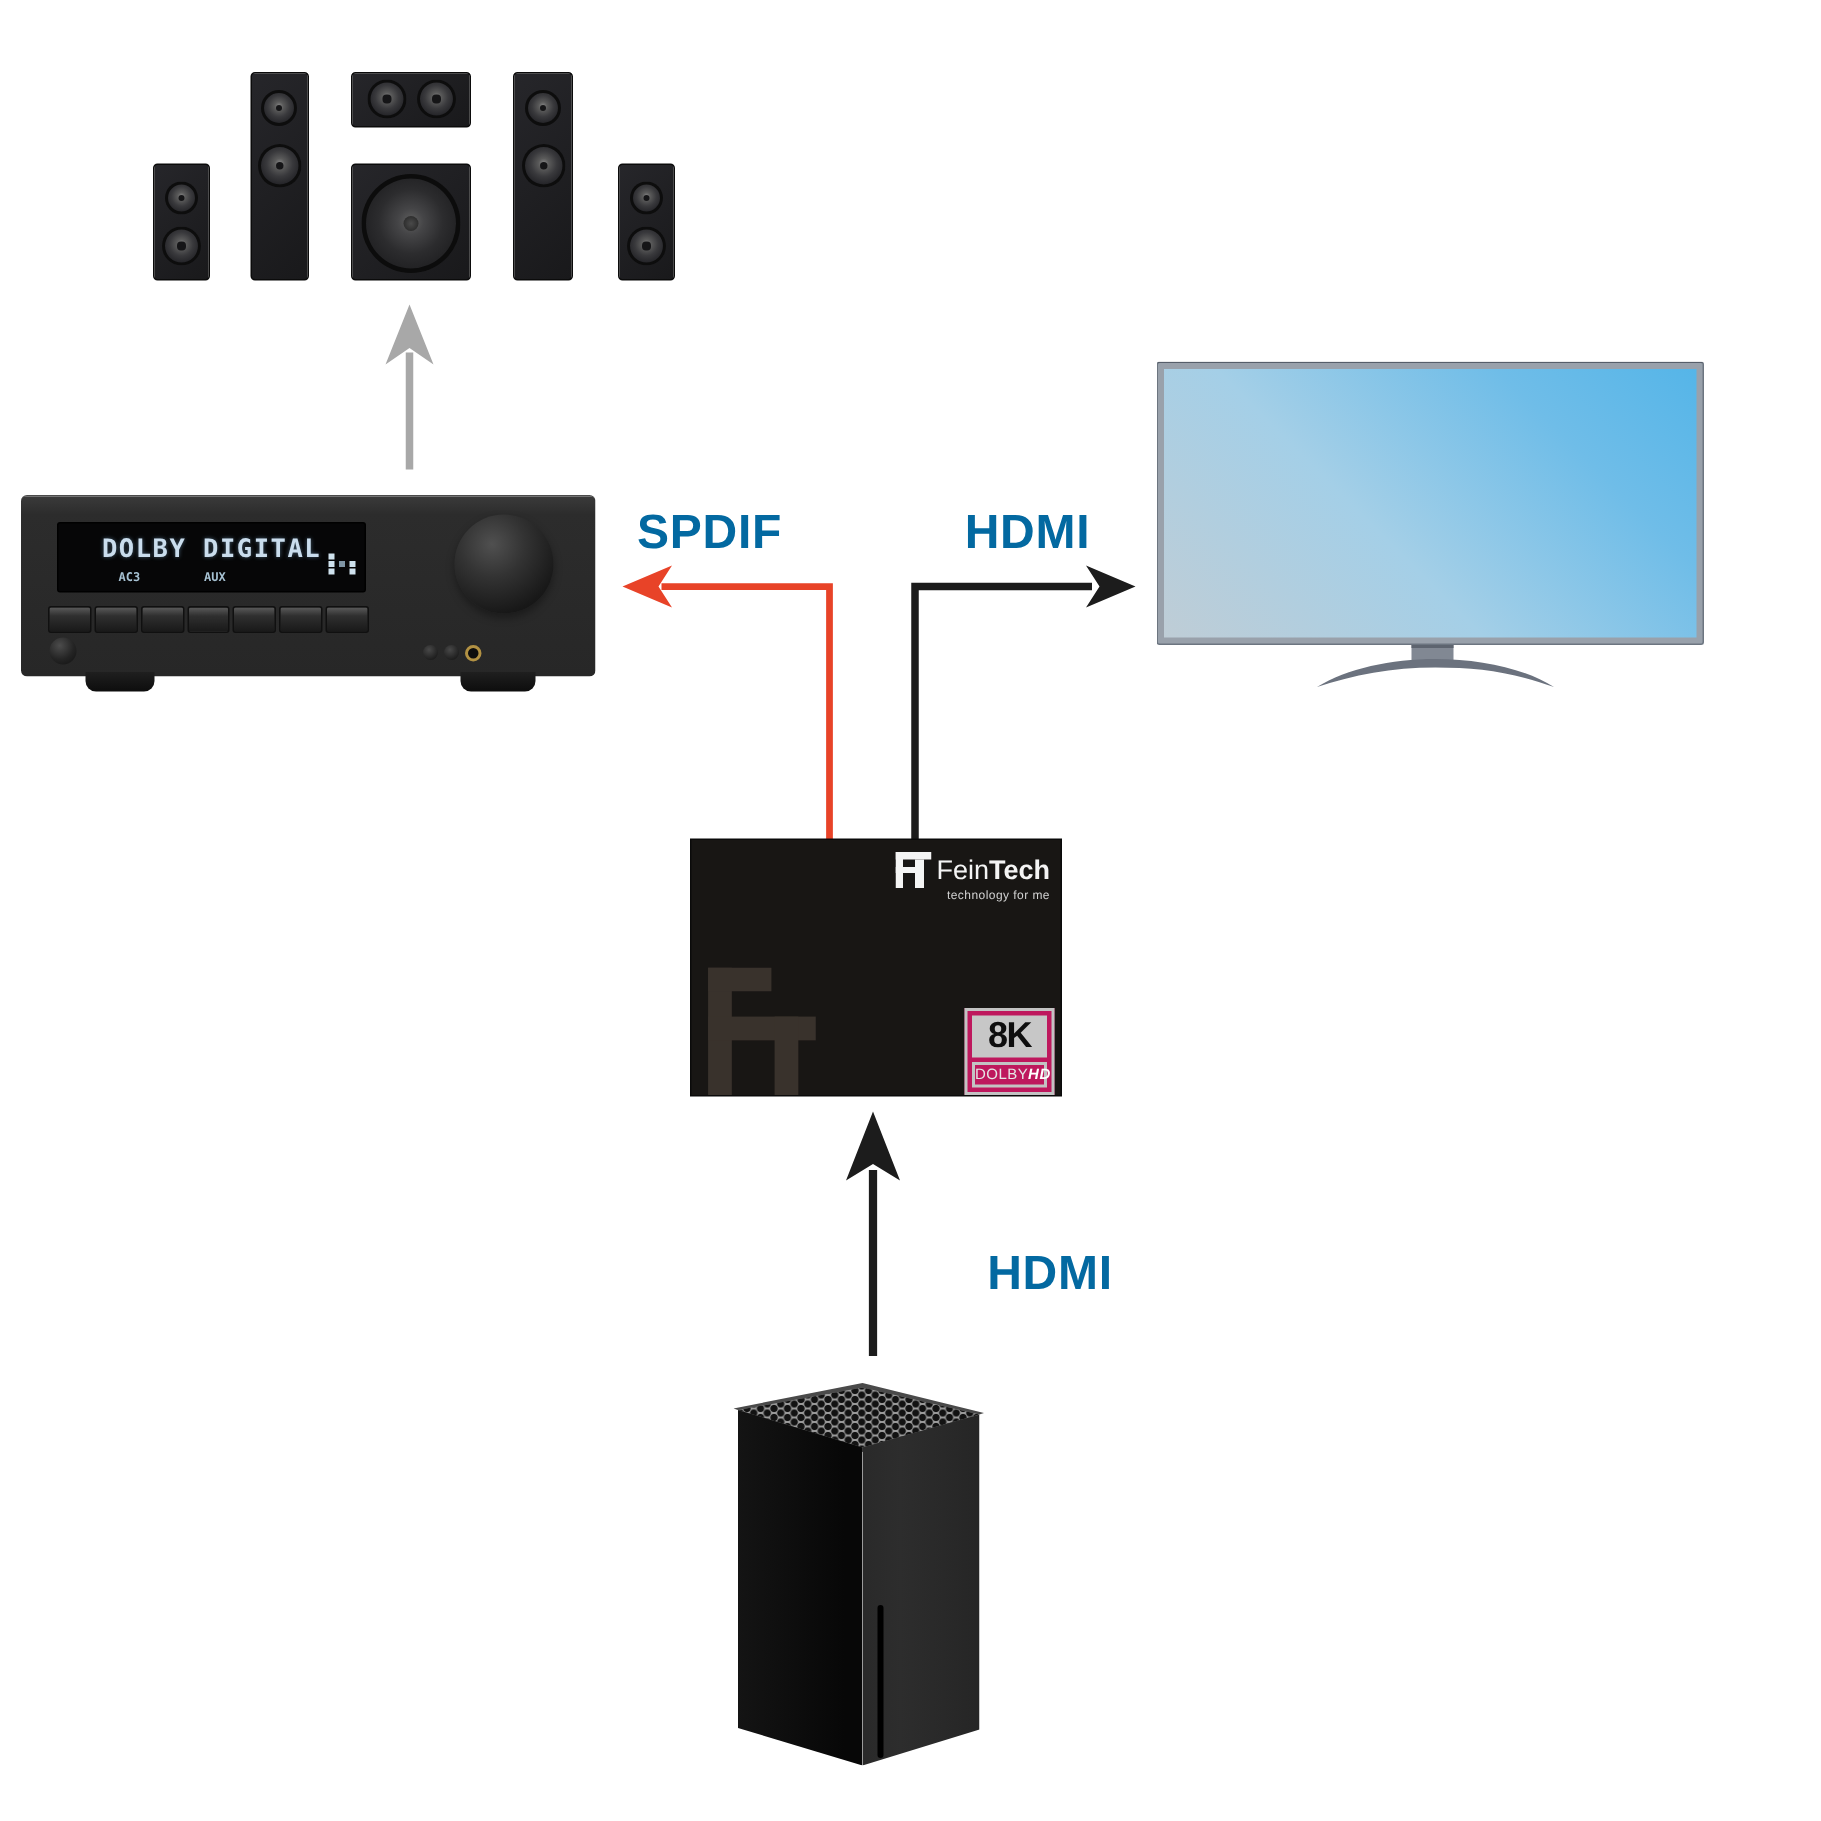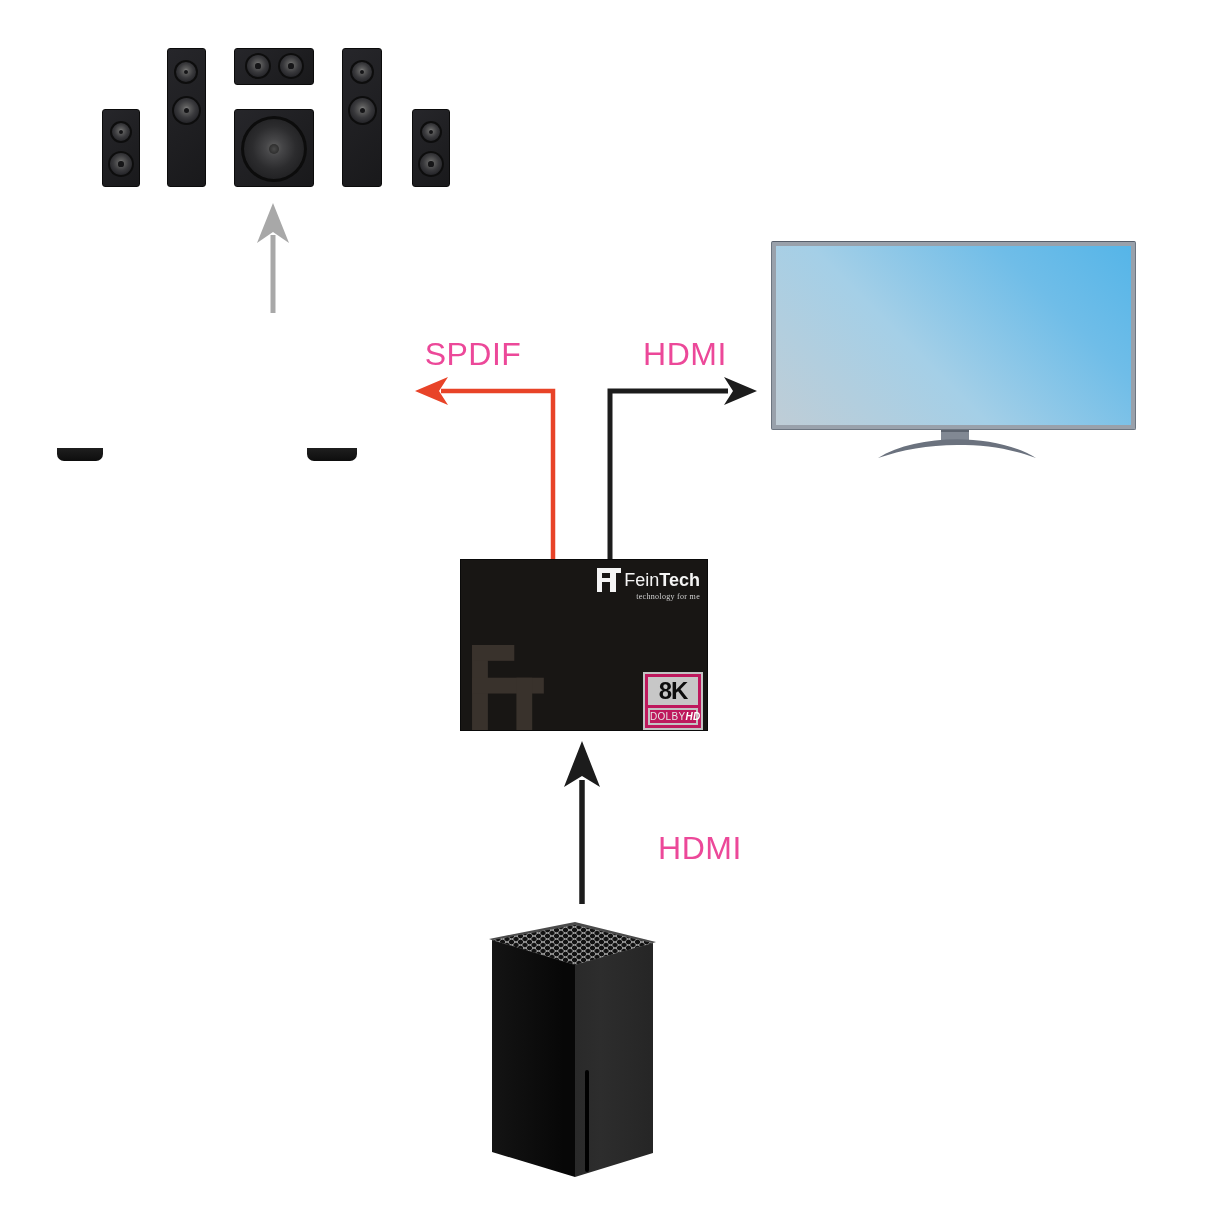--- a/index.html
+++ b/index.html
@@ -3,21 +3,21 @@
 <meta charset="utf-8">
 <style>
   html,body{margin:0;padding:0;background:#ffffff;}
   #canvas{position:relative;width:1214px;height:1214px;background:#ffffff;overflow:hidden;
           font-family:"Liberation Sans",sans-serif;}
 
   
   #overlay{position:absolute;left:0;top:0;z-index:1;}
 
   
-  .conn-label{position:absolute;z-index:3;font-size:32px;font-weight:400;color:#ec4899;
+  .conn-label{position:absolute;z-index:3;font-size:32px;font-weight:700;color:#0369a1;
               text-align:center;width:124px;letter-spacing:0.5px;}
 
   
   .spk{position:absolute;z-index:2;background:linear-gradient(135deg,#26262a,#19191b);
        border:1px solid #0b0b0b;border-radius:3px;}
   .drv{position:absolute;border-radius:50%;
        background:radial-gradient(circle at 50% 45%,#8a8a8a 0%,#5a5a5a 16%,#39393c 40%,#232327 66%,#1a1a1e 100%);
        box-shadow:inset 0 0 0 2px #0d0d0d;}
   .drv::after{content:"";position:absolute;inset:40%;border-radius:50%;background:#151517;}
   .drv-big{position:absolute;border-radius:50%;
@@ -62,21 +62,21 @@
       background:linear-gradient(45deg,#bfcdd6 0%,#a4cfe7 40%,#6fbde8 75%,#55b5e8 100%);}
 
   
   #extractor{position:absolute;left:461px;top:560px;width:246px;height:170px;z-index:2;
              background:#181614;overflow:hidden;box-shadow:0 0 0 1px #0a0a0a;}
   #brand{position:absolute;right:7px;top:8px;text-align:right;}
   #brand-row{display:flex;align-items:flex-start;justify-content:flex-end;gap:3px;color:#f4f4f4;}
   #brand-name{font-size:18px;line-height:24px;color:#f4f4f4;}
   #brand-name .reg{font-weight:400;}
   #brand-name .bold{font-weight:700;}
-  #tagline{font-size:8px;color:#d2d2d2;margin-top:0;letter-spacing:.3px;font-family:Liberation Serif, serif;}
+  #tagline{font-size:8px;color:#d2d2d2;margin-top:0;letter-spacing:.3px;}
   #watermark{position:absolute;left:8px;top:85px;color:#39322c;}
   #badge{position:absolute;left:182px;top:112px;width:50px;border:2px solid #c3c3c3;
          background:#be185d;padding:3px;box-sizing:content-box;}
   #badge-8k{background:#c7c7c7;color:#0e0e0e;font-weight:700;font-size:24px;line-height:28px;
             height:28px;text-align:center;letter-spacing:-1px;}
   #badge-uhd{margin-top:3px;border:2px solid #c3c3c3;text-align:center;font-size:10px;
              line-height:13px;color:#fff;letter-spacing:.3px;}
   #badge-uhd .reg{font-weight:400;color:#e6e6e6;}
   #badge-uhd .bold{font-weight:700;color:#fff;font-style:italic;}
 
@@ -145,20 +145,42 @@
   </div>
   <div class="spk" style="left:342px;top:48px;width:38px;height:137px;">
     <div class="drv" style="left:7px;top:11px;width:24px;height:24px;"></div>
     <div class="drv" style="left:5px;top:47px;width:29px;height:29px;"></div>
   </div>
   <div class="spk" style="left:412px;top:109px;width:36px;height:76px;">
     <div class="drv" style="left:7px;top:11px;width:22px;height:22px;"></div>
     <div class="drv" style="left:5px;top:41px;width:26px;height:26px;"></div>
   </div>
 
+  <div id="receiver">
+    <div id="rx-display">
+      <div id="rx-main">DOLBY DIGITAL</div>
+      <div class="rx-sub" style="left:40px;">AC3</div>
+      <div class="rx-sub" style="left:97px;">AUX</div>
+      <div id="rx-eq"></div>
+    </div>
+    <div id="rx-buttons">
+      <div class="rx-btn"></div>
+      <div class="rx-btn"></div>
+      <div class="rx-btn"></div>
+      <div class="rx-btn"></div>
+      <div class="rx-btn"></div>
+      <div class="rx-btn"></div>
+      <div class="rx-btn"></div>
+    </div>
+    <div id="rx-knob"></div>
+    <div id="rx-power"></div>
+    <div class="rx-mini" style="left:268px;"></div>
+    <div class="rx-mini" style="left:282px;"></div>
+    <div id="rx-jack"></div>
+  </div>
   <div class="foot" style="left:57px;top:448px;width:46px;"></div>
   <div class="foot" style="left:307px;top:448px;width:50px;"></div>
 
   <div id="tv">
     <div id="tv-screen"></div>
   </div>
 
   <div id="extractor">
     <div id="brand">
       <div id="brand-row">

